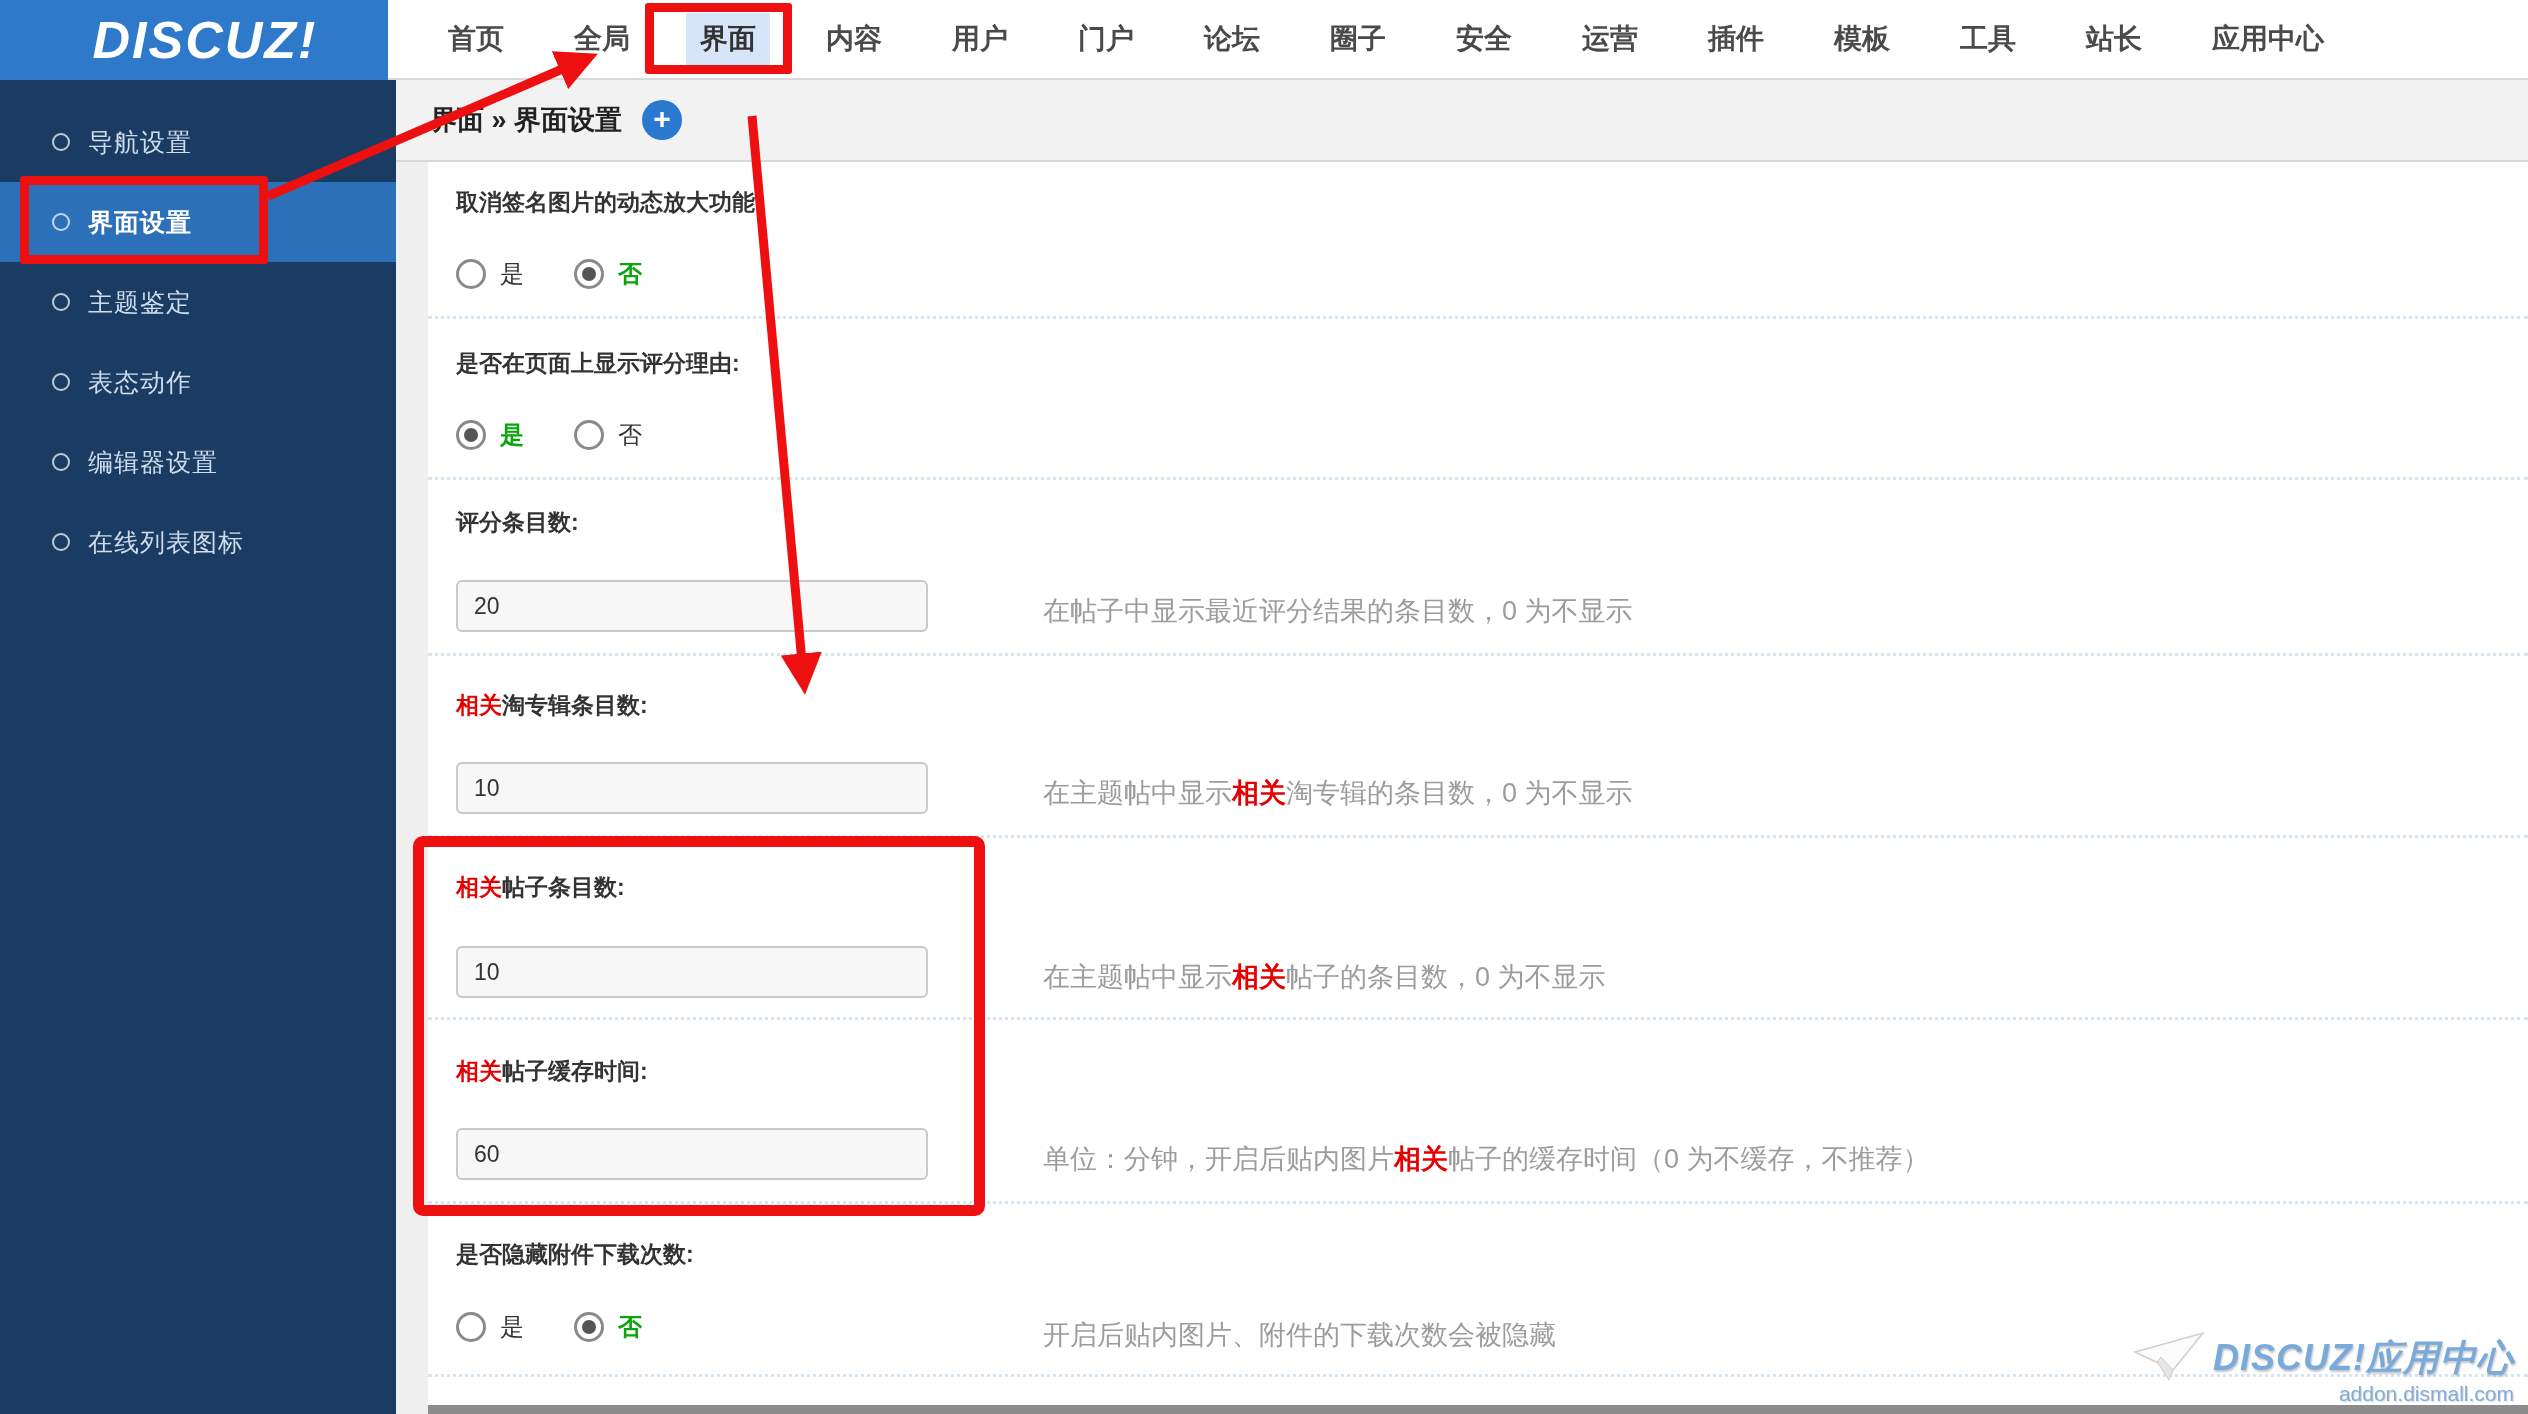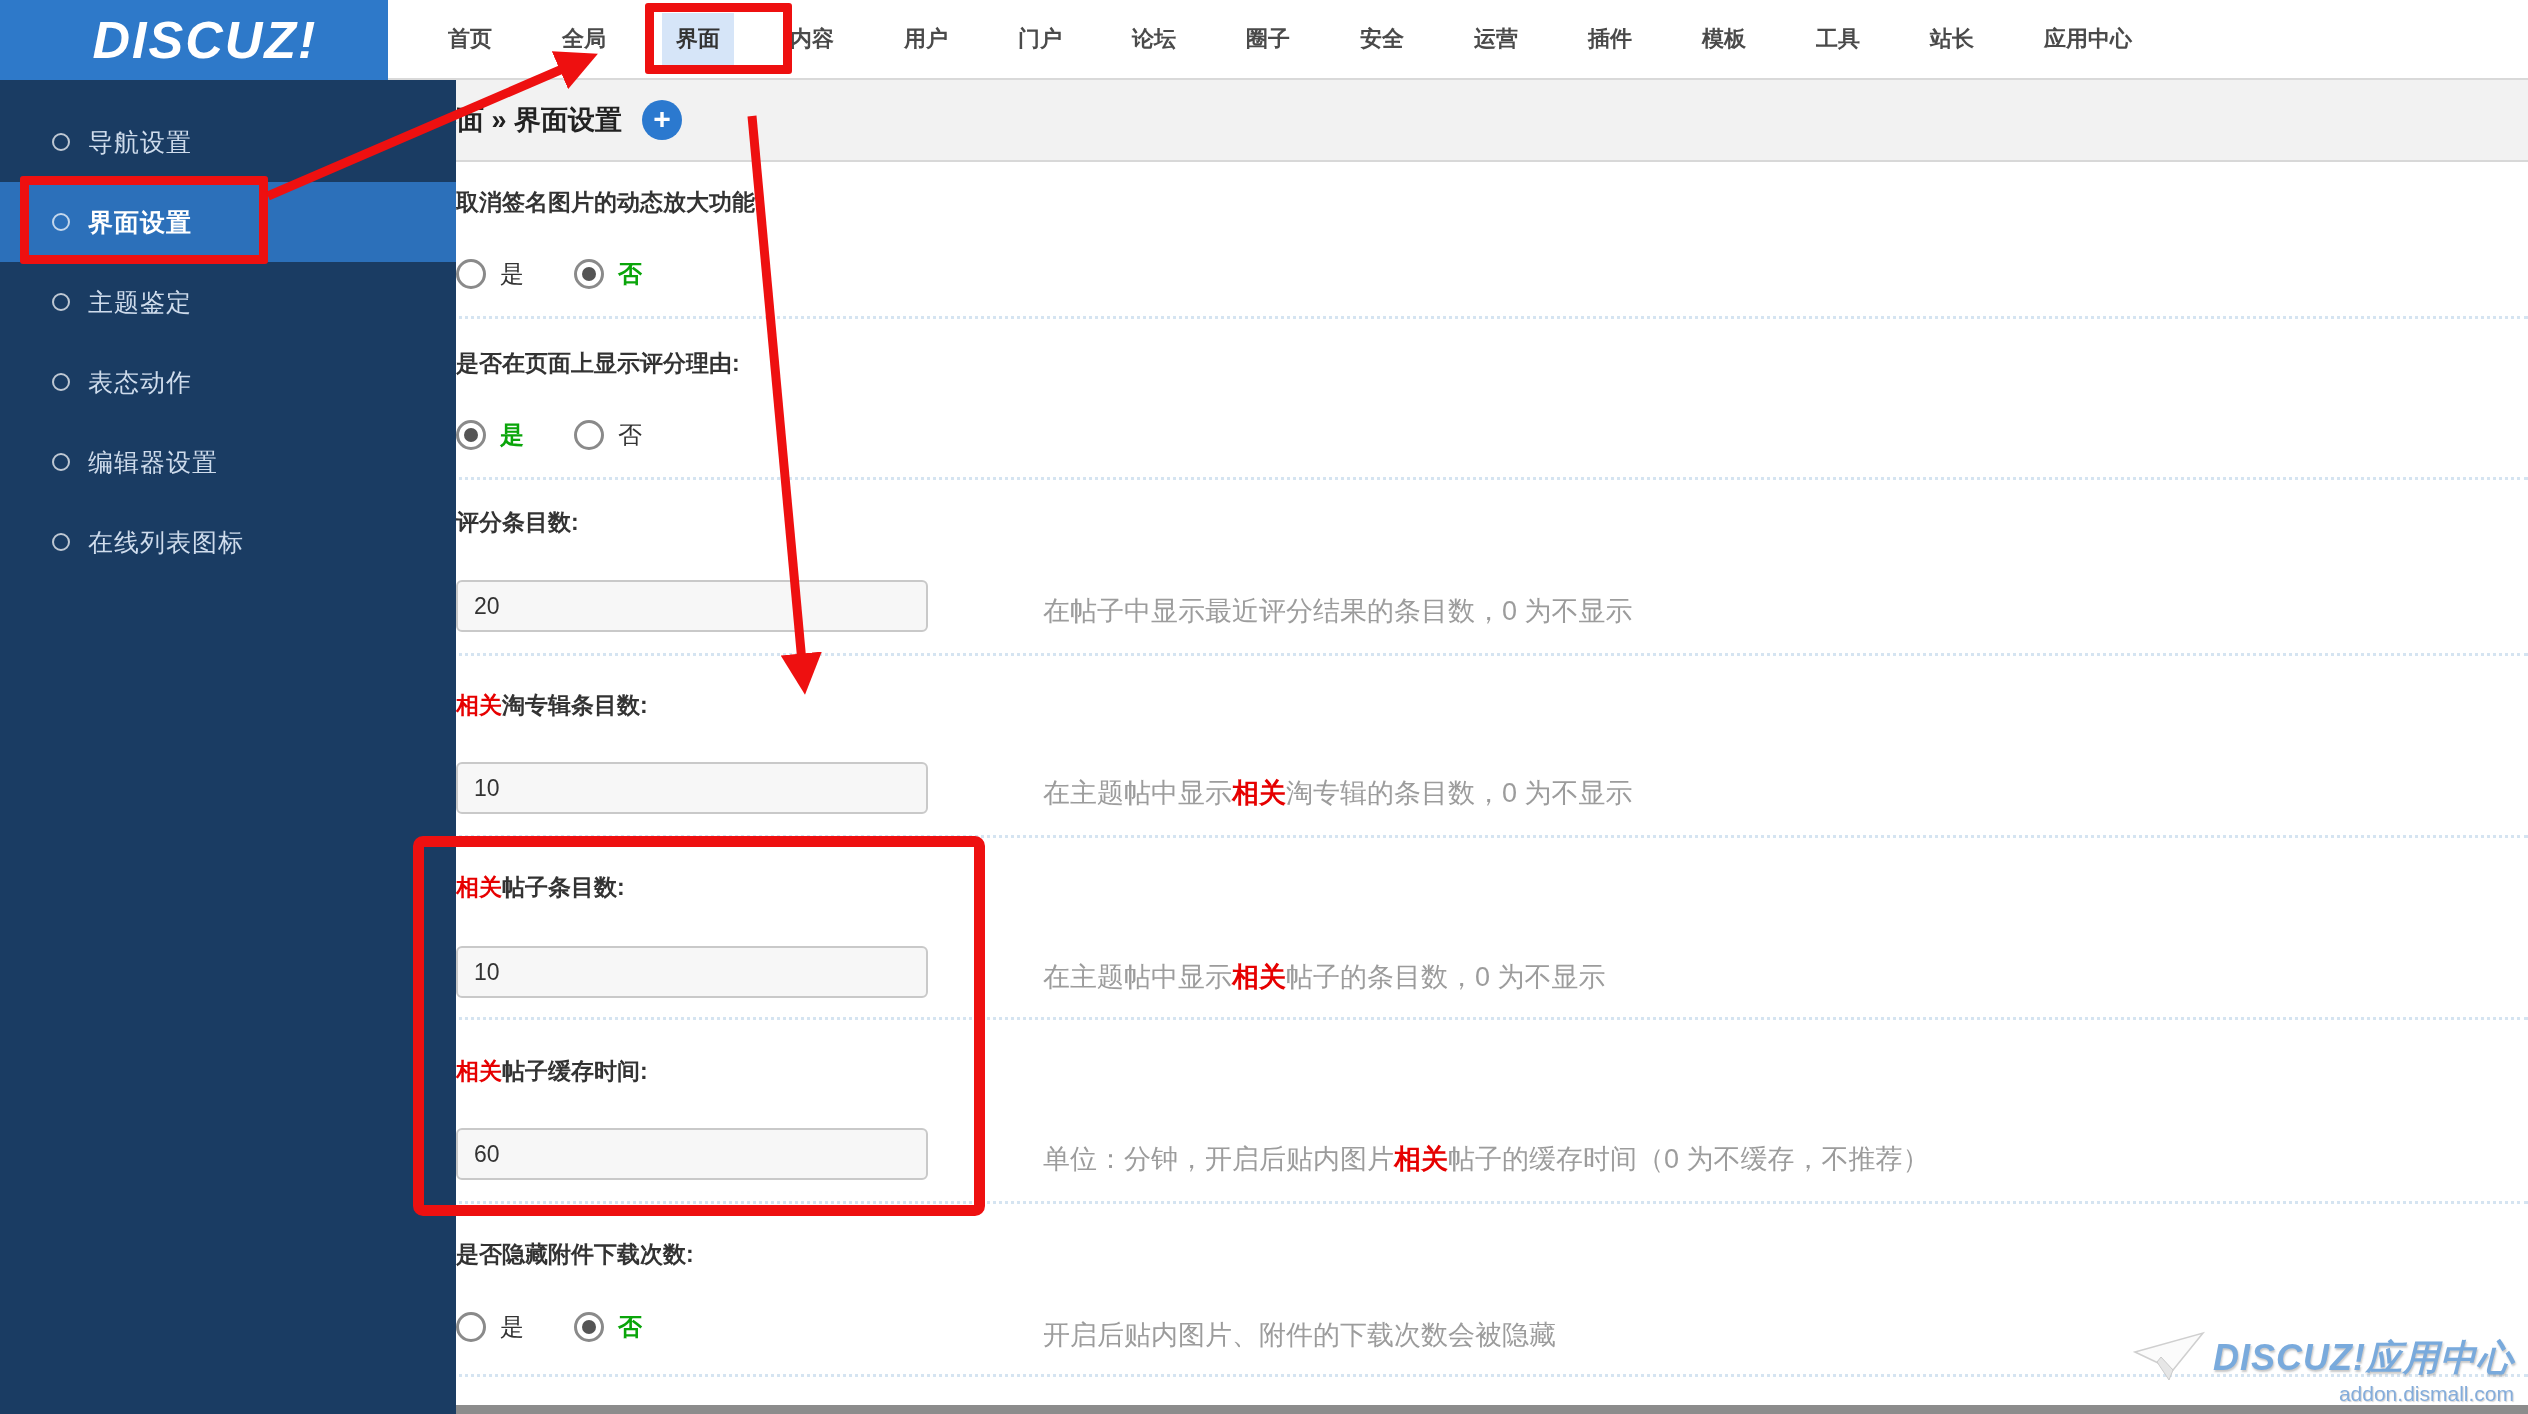--- a/index.html
+++ b/index.html
@@ -4,25 +4,25 @@
 <style>
   * { margin:0; padding:0; box-sizing:border-box; }
   html,body { width:2528px; height:1414px; }
   body { font-family:"Liberation Sans","DejaVu Sans",sans-serif; position:relative; overflow:hidden; background:#fff; color:#333; }
 
   
   .topbar { position:absolute; left:0; top:0; width:2528px; height:80px; background:#fff; border-bottom:2px solid #d9d9d9; z-index:5; }
   .logo-block { position:absolute; left:0; top:0; width:388px; height:80px; background:#2e79c9; display:flex; align-items:center; justify-content:center; }
   .logo-text { color:#fff; font-size:52px; font-weight:bold; font-style:italic; letter-spacing:2px;margin-left:22px; }
   .topnav { position:absolute; left:388px; top:0; right:0; height:78px; display:flex; align-items:center; padding-left:46px; gap:42px; }
-  .nav-item { font-size:22px; font-weight:600; color:#4a4a4a; padding:10px 14px; line-height:32px; cursor:pointer; white-space:nowrap; }
+  .nav-item { font-size:28px; font-weight:600; color:#4a4a4a; padding:10px 14px; line-height:32px; cursor:pointer; white-space:nowrap; }
   .nav-item.active { background:#d6e5f8; color:#333; }
 
   
-  .sidebar { position:absolute; left:0; top:80px; width:456px; bottom:0; background:#1a3c63; padding-top:22px; z-index:4; }
+  .sidebar { position:absolute; left:0; top:80px; width:396px; bottom:0; background:#1a3c63; padding-top:22px; z-index:4; }
   .side-item { height:80px; display:flex; align-items:center; padding-left:52px; cursor:pointer; }
   .side-item .ring { width:18px; height:18px; border:2px solid rgba(255,255,255,.72); border-radius:50%; margin-right:18px; flex:0 0 auto; }
   .side-item .slabel { font-size:25px; color:#cfdcec; letter-spacing:1px; }
   .side-item.active { background:#2c70ba; }
   .side-item.active .slabel { color:#fff; font-weight:bold; }
 
   
   .crumbbar { position:absolute; left:388px; top:80px; right:0; height:82px; background:#f2f2f2; border-bottom:2px solid #d8d8d8; display:flex; align-items:center; padding-left:42px; z-index:3; }
   .crumb-text { font-size:27px; font-weight:600; color:#222; }
   .plus-btn { width:40px; height:40px; border-radius:50%; background:#2b79cf; color:#fff; font-size:30px; font-weight:bold; display:flex; align-items:center; justify-content:center; margin-left:20px; cursor:pointer; line-height:1; padding-bottom:3px; }

